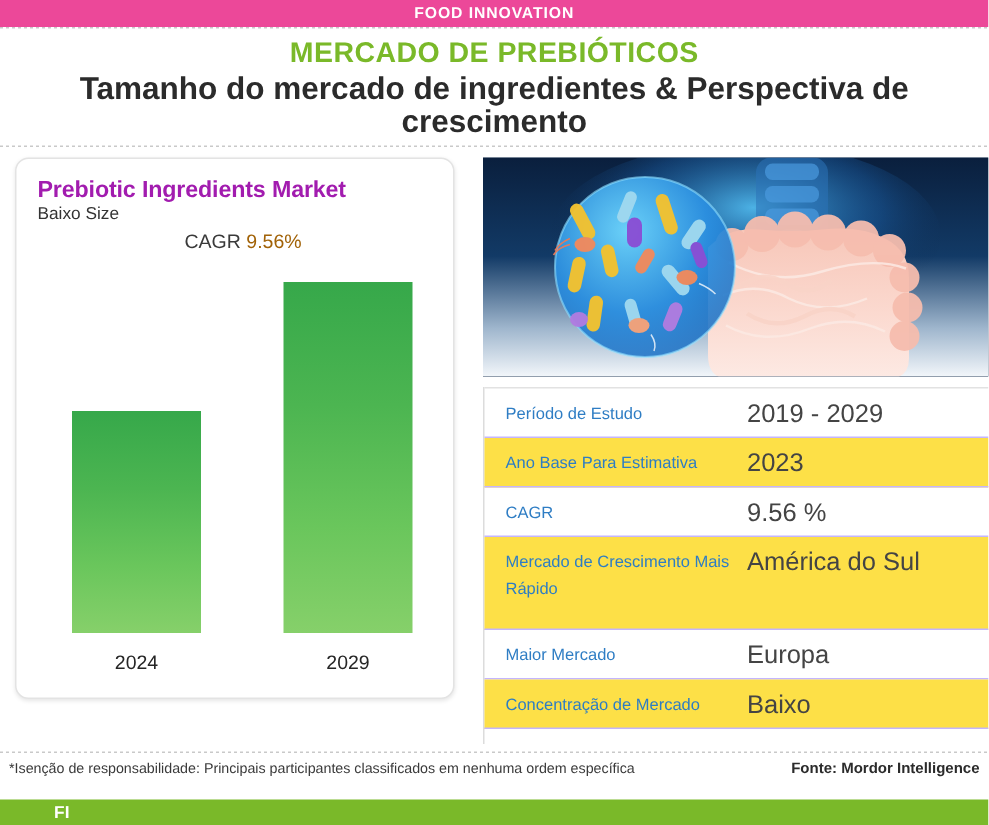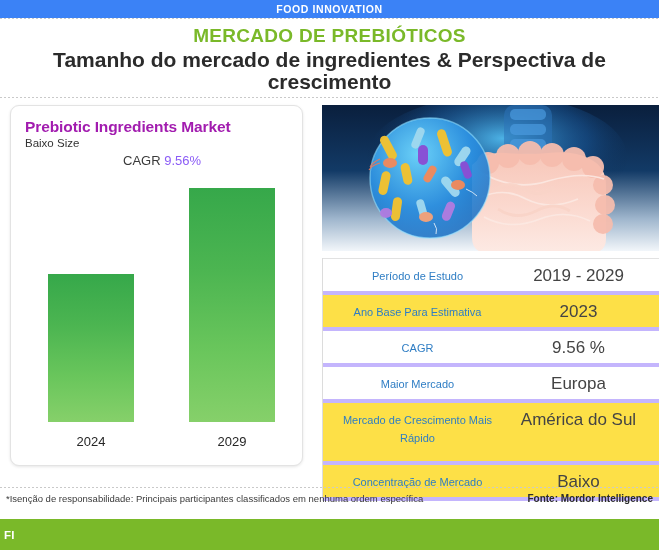--- a/index.html
+++ b/index.html
@@ -7,21 +7,21 @@
     width:659px;height:550px;
     background:#ffffff;
     font-family:"Liberation Sans", sans-serif;
     overflow:hidden;
     position:relative;
   }
 
   
   .top-bar{
     height:18px;
-    background:#3b82f6;
+    background:#ec4899;
     display:flex;align-items:center;justify-content:center;
   }
   .top-bar-label{
     color:#ffffff;
     font-size:10.5px;
     font-weight:bold;
     letter-spacing:.6px;
   }
   .dotted-rule{
     height:2px;
@@ -73,21 +73,21 @@
     letter-spacing:-.1px;
   }
   .chart-subtitle{
     position:absolute;left:14px;top:31px;
     font-size:11.5px;color:#333333;
   }
   .cagr-row{
     position:absolute;left:112px;top:47px;
     font-size:13px;color:#3a3a3a;
   }
-  .cagr-value{color:#8b5cf6;}
+  .cagr-value{color:#a16207;}
 
   .plot{
     position:absolute;
     left:0;right:0;top:70px;bottom:0;
   }
   .bar{
     position:absolute;bottom:43px;
     background-image:linear-gradient(to bottom,#36a84a 0%,#4cb551 35%,#6ac65c 70%,#86d06a 100%);
   }
   .bar-1{left:37px;width:86px;height:148px;}
@@ -117,24 +117,23 @@
   .fact-table{
     position:absolute;
     left:0;top:159px;
     width:337px;
     border-left:1px solid #dcdcdc;
     box-sizing:border-box;
   }
   .fact-row{
     display:flex;
     align-items:flex-start;
-    border-bottom:4px solid #c4b5fd;
+    border-bottom:1px solid #c4b5fd;
     box-sizing:border-box;
     min-height:31px;
-    text-align:center;
   }
   .fact-row:first-child{border-top:1px solid #e2e2e2;}
   .fact-row.alt{background:#fde047;}
   .fact-row.tall{min-height:62px;}
   .fact-key{
     width:175px;
     padding:8px 0 6px 14px;
     box-sizing:border-box;
     font-size:11px;
     color:#2e7dc4;
@@ -168,23 +167,23 @@
   .footer-text{
     display:flex;
     align-items:center;
     justify-content:space-between;
     padding:4px 6px 15px 6px;
     box-sizing:border-box;
   }
   .disclaimer{font-size:9.5px;color:#3a3a3a;}
   .source{font-size:10px;color:#2b2b2b;font-weight:bold;}
   .footer-bar{
-    height:31px;
+    height:17px;
     background:#7ab929;
-    display:flex;align-items:center;
+    display:flex;align-items:center;padding-left:32px;
   }
   .footer-logo{
     color:#ffffff;
     font-size:11.5px;
     font-weight:bold;
     padding-left:4px;
     letter-spacing:.2px;
   }
 </style>
 </head>
@@ -316,27 +315,27 @@
         <div class="fact-val">2019 - 2029</div>
       </div>
       <div class="fact-row alt">
         <div class="fact-key">Ano Base Para Estimativa</div>
         <div class="fact-val">2023</div>
       </div>
       <div class="fact-row">
         <div class="fact-key">CAGR</div>
         <div class="fact-val">9.56 %</div>
       </div>
+      <div class="fact-row alt tall">
+        <div class="fact-key">Mercado de Crescimento Mais Rápido</div>
+        <div class="fact-val">América do Sul</div>
+      </div>
       <div class="fact-row">
         <div class="fact-key">Maior Mercado</div>
         <div class="fact-val">Europa</div>
-      </div>
-      <div class="fact-row alt tall">
-        <div class="fact-key">Mercado de Crescimento Mais Rápido</div>
-        <div class="fact-val">América do Sul</div>
       </div>
       <div class="fact-row alt">
         <div class="fact-key">Concentração de Mercado</div>
         <div class="fact-val">Baixo</div>
       </div>
     </div>
     <div class="table-tail"></div>
   </div>
 </div>
 

